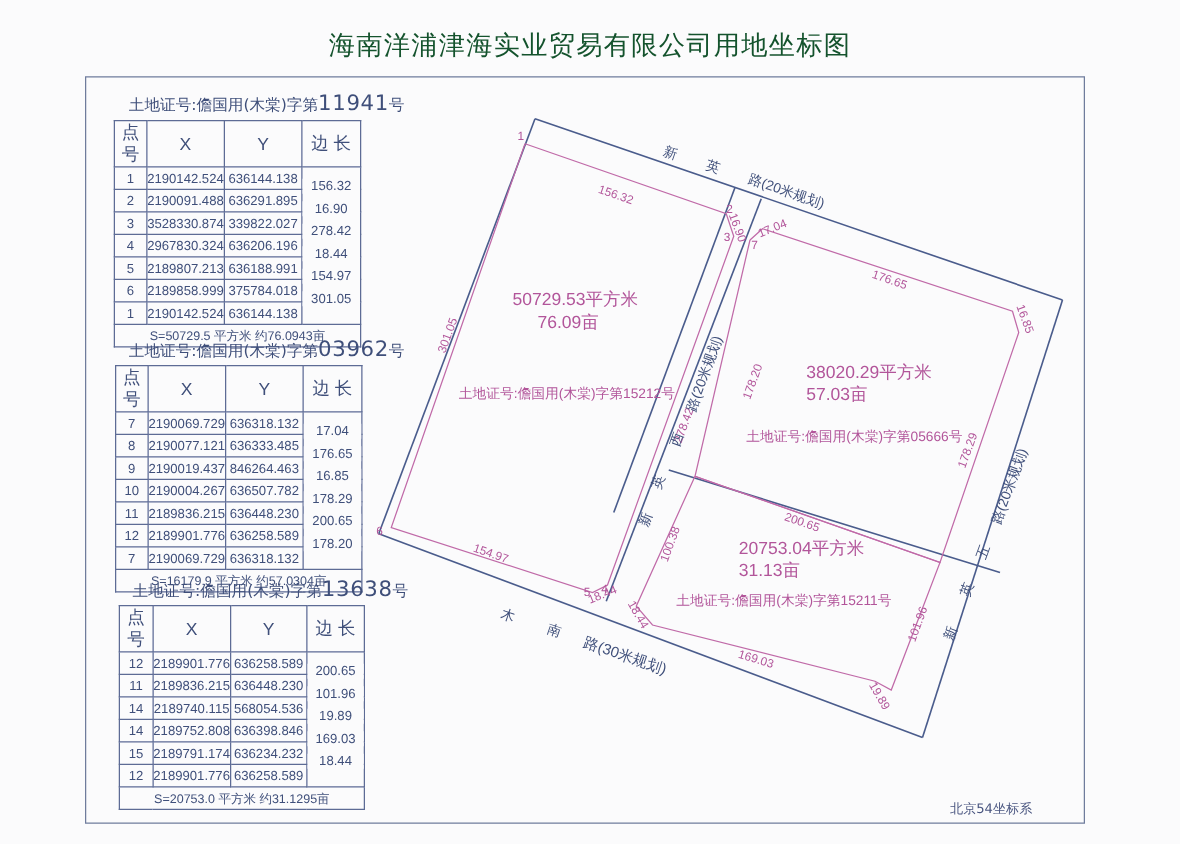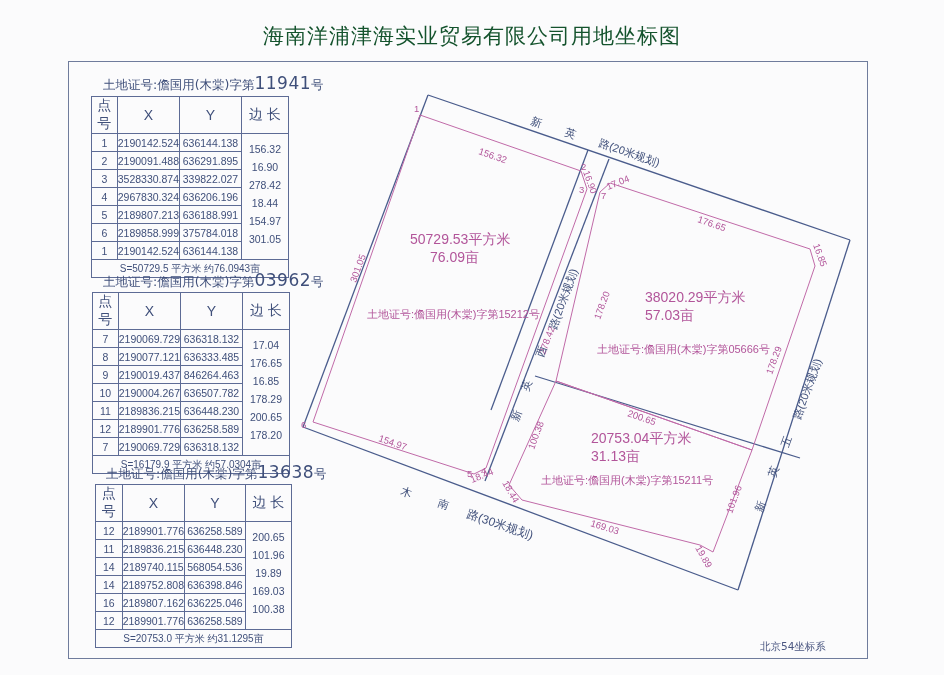--- a/index.html
+++ b/index.html
@@ -231,25 +231,25 @@
       </tr>
       <tr>
         <td>14</td>
         <td>2189752.808</td>
         <td>636398.846</td>
         <td class="len" style="position: relative; border-bottom: 1px solid rgb(93, 107, 149); border-top: none;">
           <span style="position: absolute; left: 0px; right: 0px; top: 9px; background: rgb(251, 251, 252); z-index: 1;">169.03</span>
         </td>
       </tr>
       <tr>
-        <td>16</td>
-        <td>2189807.162</td>
-        <td>636225.046</td>
-        <td class="len" style="position: relative; border-bottom: 1px solid rgb(93, 107, 149); border-top: none;">
-          <span style="position: absolute; left: 0px; right: 0px; top: 9px; background: rgb(251, 251, 252); z-index: 1;">100.38</span>
+        <td>15</td>
+        <td>2189791.174</td>
+        <td>636234.232</td>
+        <td class="len" style="position: relative; border-bottom: 1px solid rgb(93, 107, 149); border-top: none;">
+          <span style="position: absolute; left: 0px; right: 0px; top: 9px; background: rgb(251, 251, 252); z-index: 1;">18.44</span>
         </td>
       </tr>
       <tr>
         <td>12</td>
         <td>2189901.776</td>
         <td>636258.589</td>
         <td class="len" style="position: relative; border-bottom: 1px solid rgb(93, 107, 149); border-top: none;"></td>
       </tr>
     </tbody>
   <tbody>

